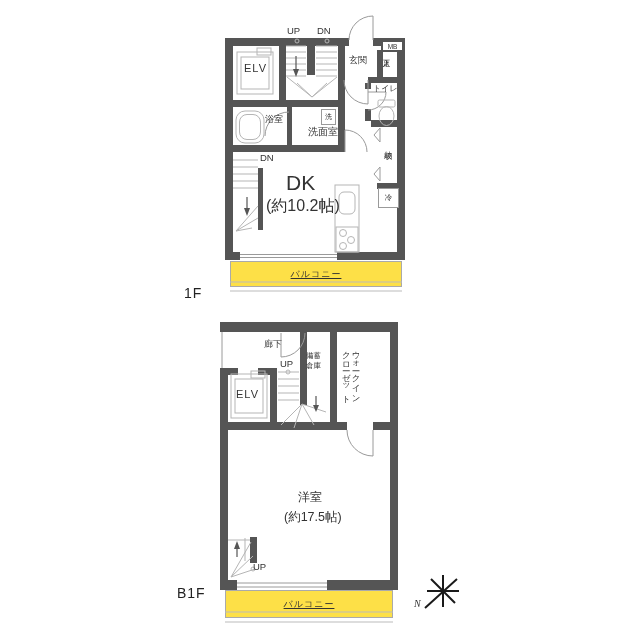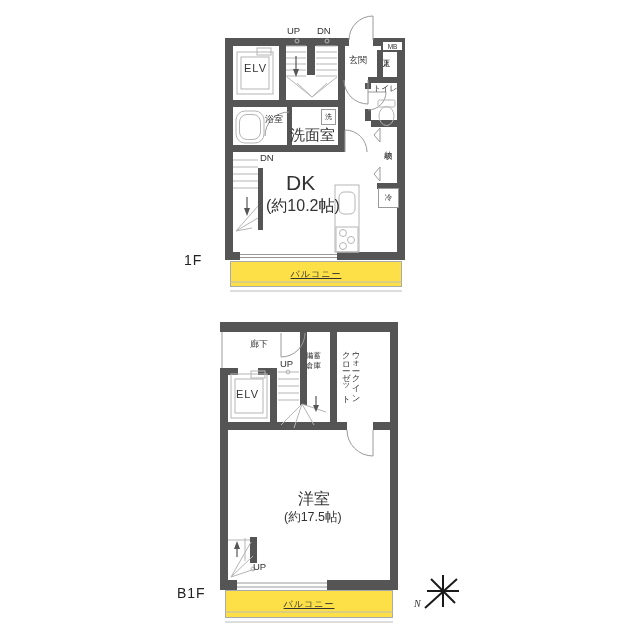--- a/index.html
+++ b/index.html
@@ -166,39 +166,39 @@
     <span>冷</span>
   </div>
 
   <div class="lbl" style="left:287px;top:26px;font-size:9.5px">UP</div>
   <div class="lbl" style="left:317px;top:26px;font-size:9.5px">DN</div>
   <div class="lbl" style="left:244px;top:63px;font-size:11px;letter-spacing:1px">ELV</div>
   <div class="lbl" style="left:349px;top:56px;font-size:9px">玄関</div>
   <div class="lbl vtext" style="left:382px;top:54px;font-size:7px;letter-spacing:0">下足入</div>
   <div class="lbl" style="left:373px;top:85px;font-size:8px">トイレ</div>
   <div class="lbl" style="left:265px;top:115px;font-size:9px">浴室</div>
-  <div class="lbl" style="left:290px;top:127px;font-size:15px">洗面室</div>
+  <div class="lbl" style="left:308px;top:127px;font-size:10px">洗面室</div>
   <div class="lbl" style="left:260px;top:153px;font-size:9.5px">DN</div>
   <div class="lbl" style="left:286px;top:172px;font-size:21px">DK</div>
   <div class="lbl" style="left:266px;top:198px;font-size:16px">(約10.2帖)</div>
   <div class="lbl vtext" style="left:383px;top:145px;font-size:8px;letter-spacing:0">収納</div>
-  <div class="floorlbl" style="left:184px;top:252px">1F</div>
-
-  <div class="lbl" style="left:250px;top:340px;font-size:9px">廊下</div>
+  <div class="floorlbl" style="left:184px;top:285px">1F</div>
+
+  <div class="lbl" style="left:264px;top:340px;font-size:9px">廊下</div>
   <div class="lbl" style="left:280px;top:359px;font-size:9.5px">UP</div>
   <div class="lbl" style="left:306px;top:351px;font-size:7.5px;line-height:1.3;text-align:right">
     <div>備蓄</div>
     <div>倉庫</div>
   </div>
   <div class="lbl" style="left:341px;top:345px;font-size:8.5px">
     <div class="vtext" style="height:84px;display:inline-block;letter-spacing:1px">
       <div>ウォークイン</div>
       <div>クローゼット</div>
     </div>
   </div>
   <div class="lbl" style="left:236px;top:389px;font-size:11px;letter-spacing:1px">ELV</div>
-  <div class="lbl" style="left:298px;top:491px;font-size:16px">洋室</div>
+  <div class="lbl" style="left:298px;top:491px;font-size:12px">洋室</div>
   <div class="lbl" style="left:284px;top:511px;font-size:12.5px">(約17.5帖)</div>
   <div class="lbl" style="left:253px;top:562px;font-size:9.5px">UP</div>
   <div class="floorlbl" style="left:177px;top:585px">B1F</div>
 
   <div class="lbl" style="left:414px;top:599px;font-size:10px;font-style:italic;font-family:'Liberation Serif','DejaVu Serif',serif">N</div>
 </div>
 
 </body></html>

